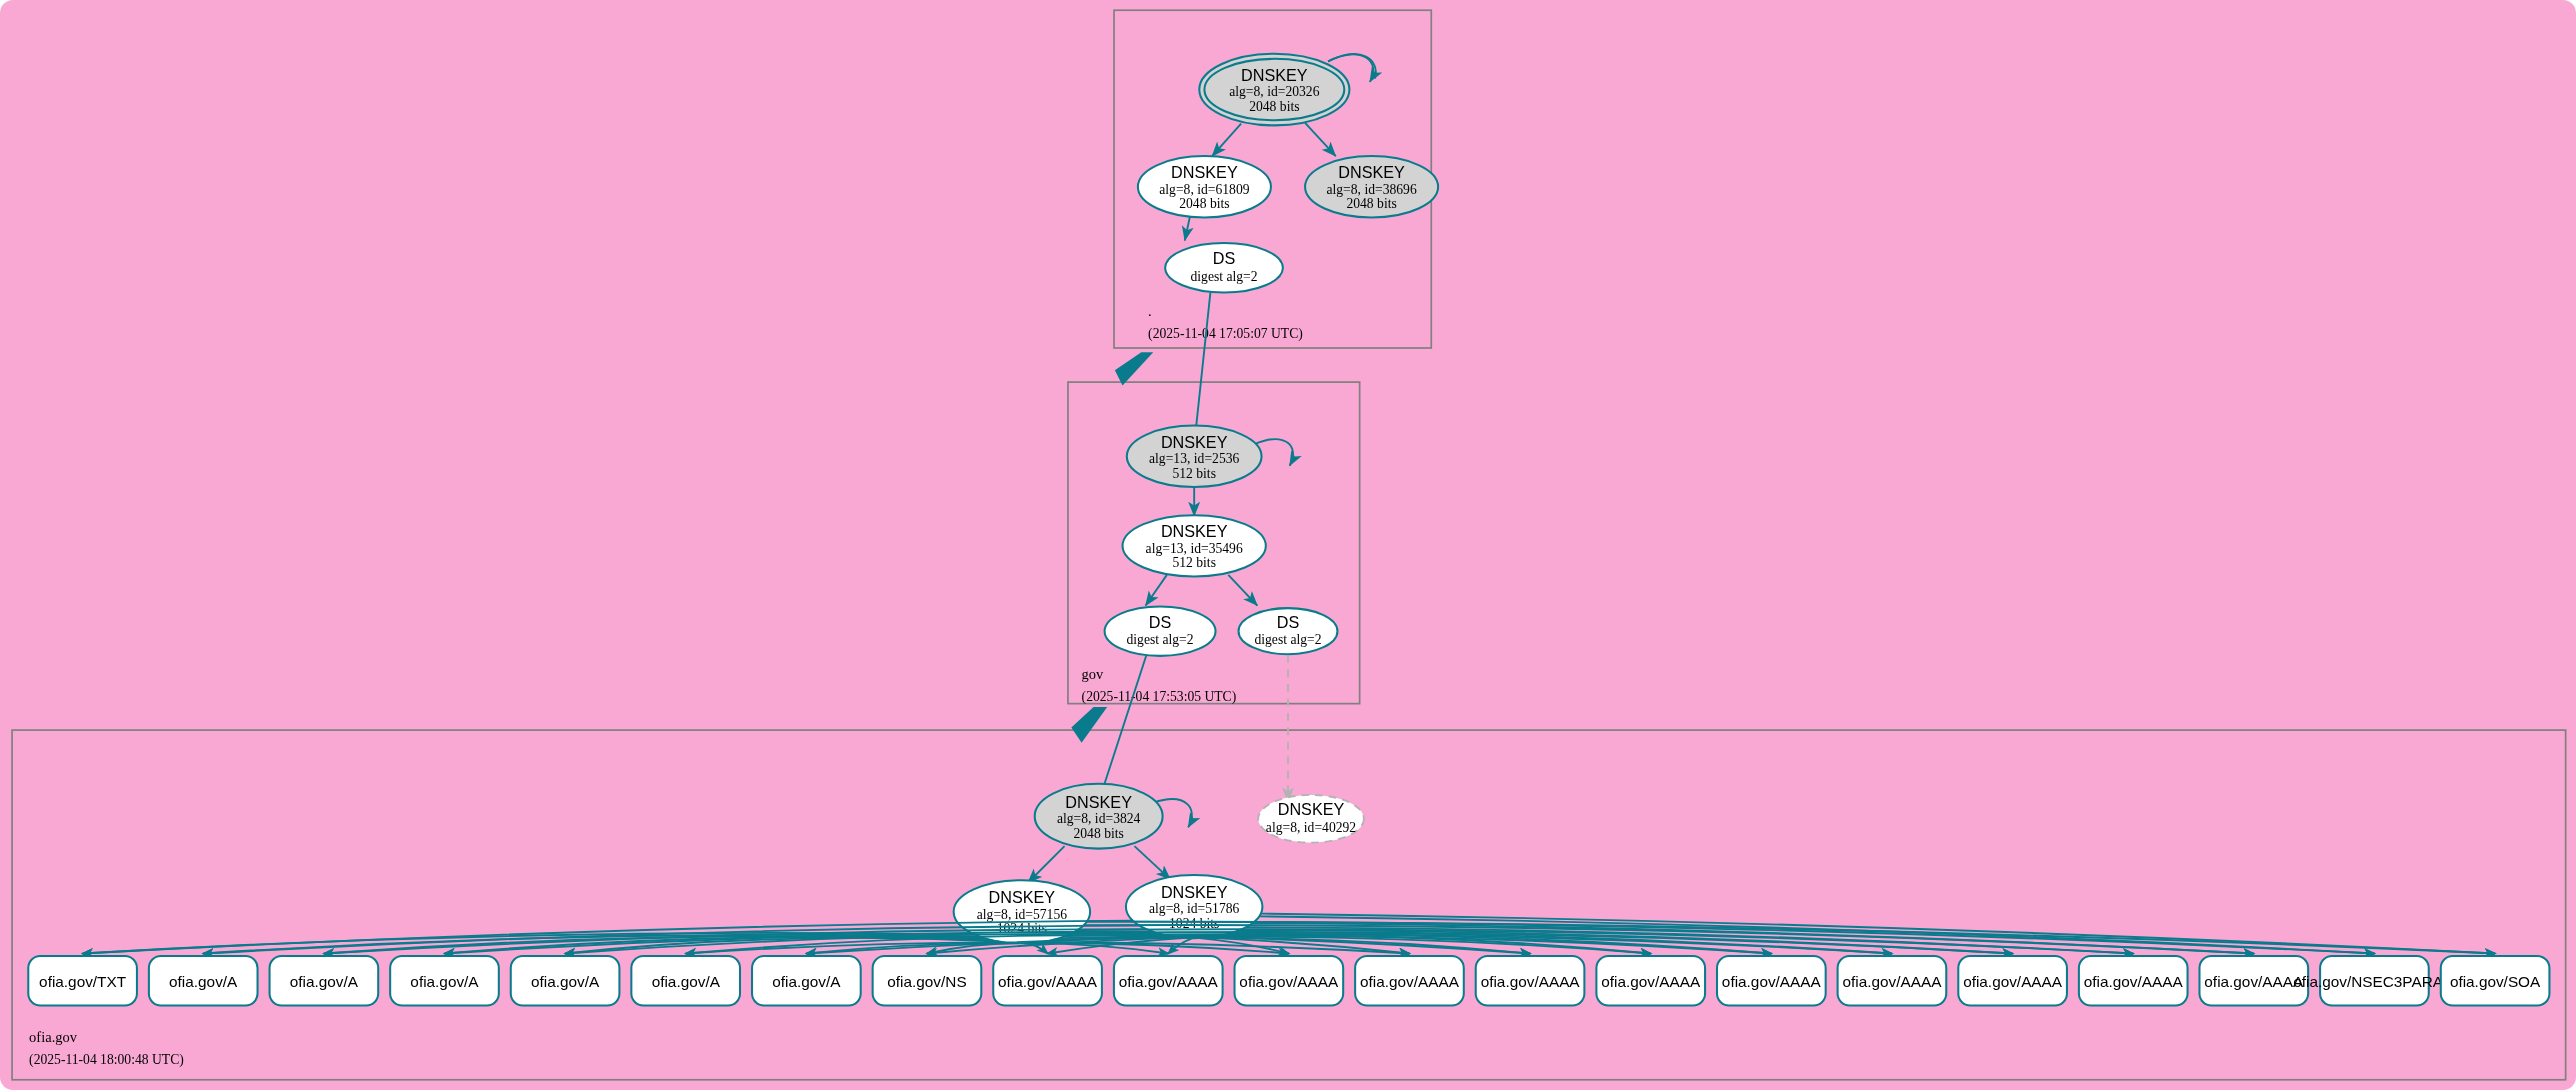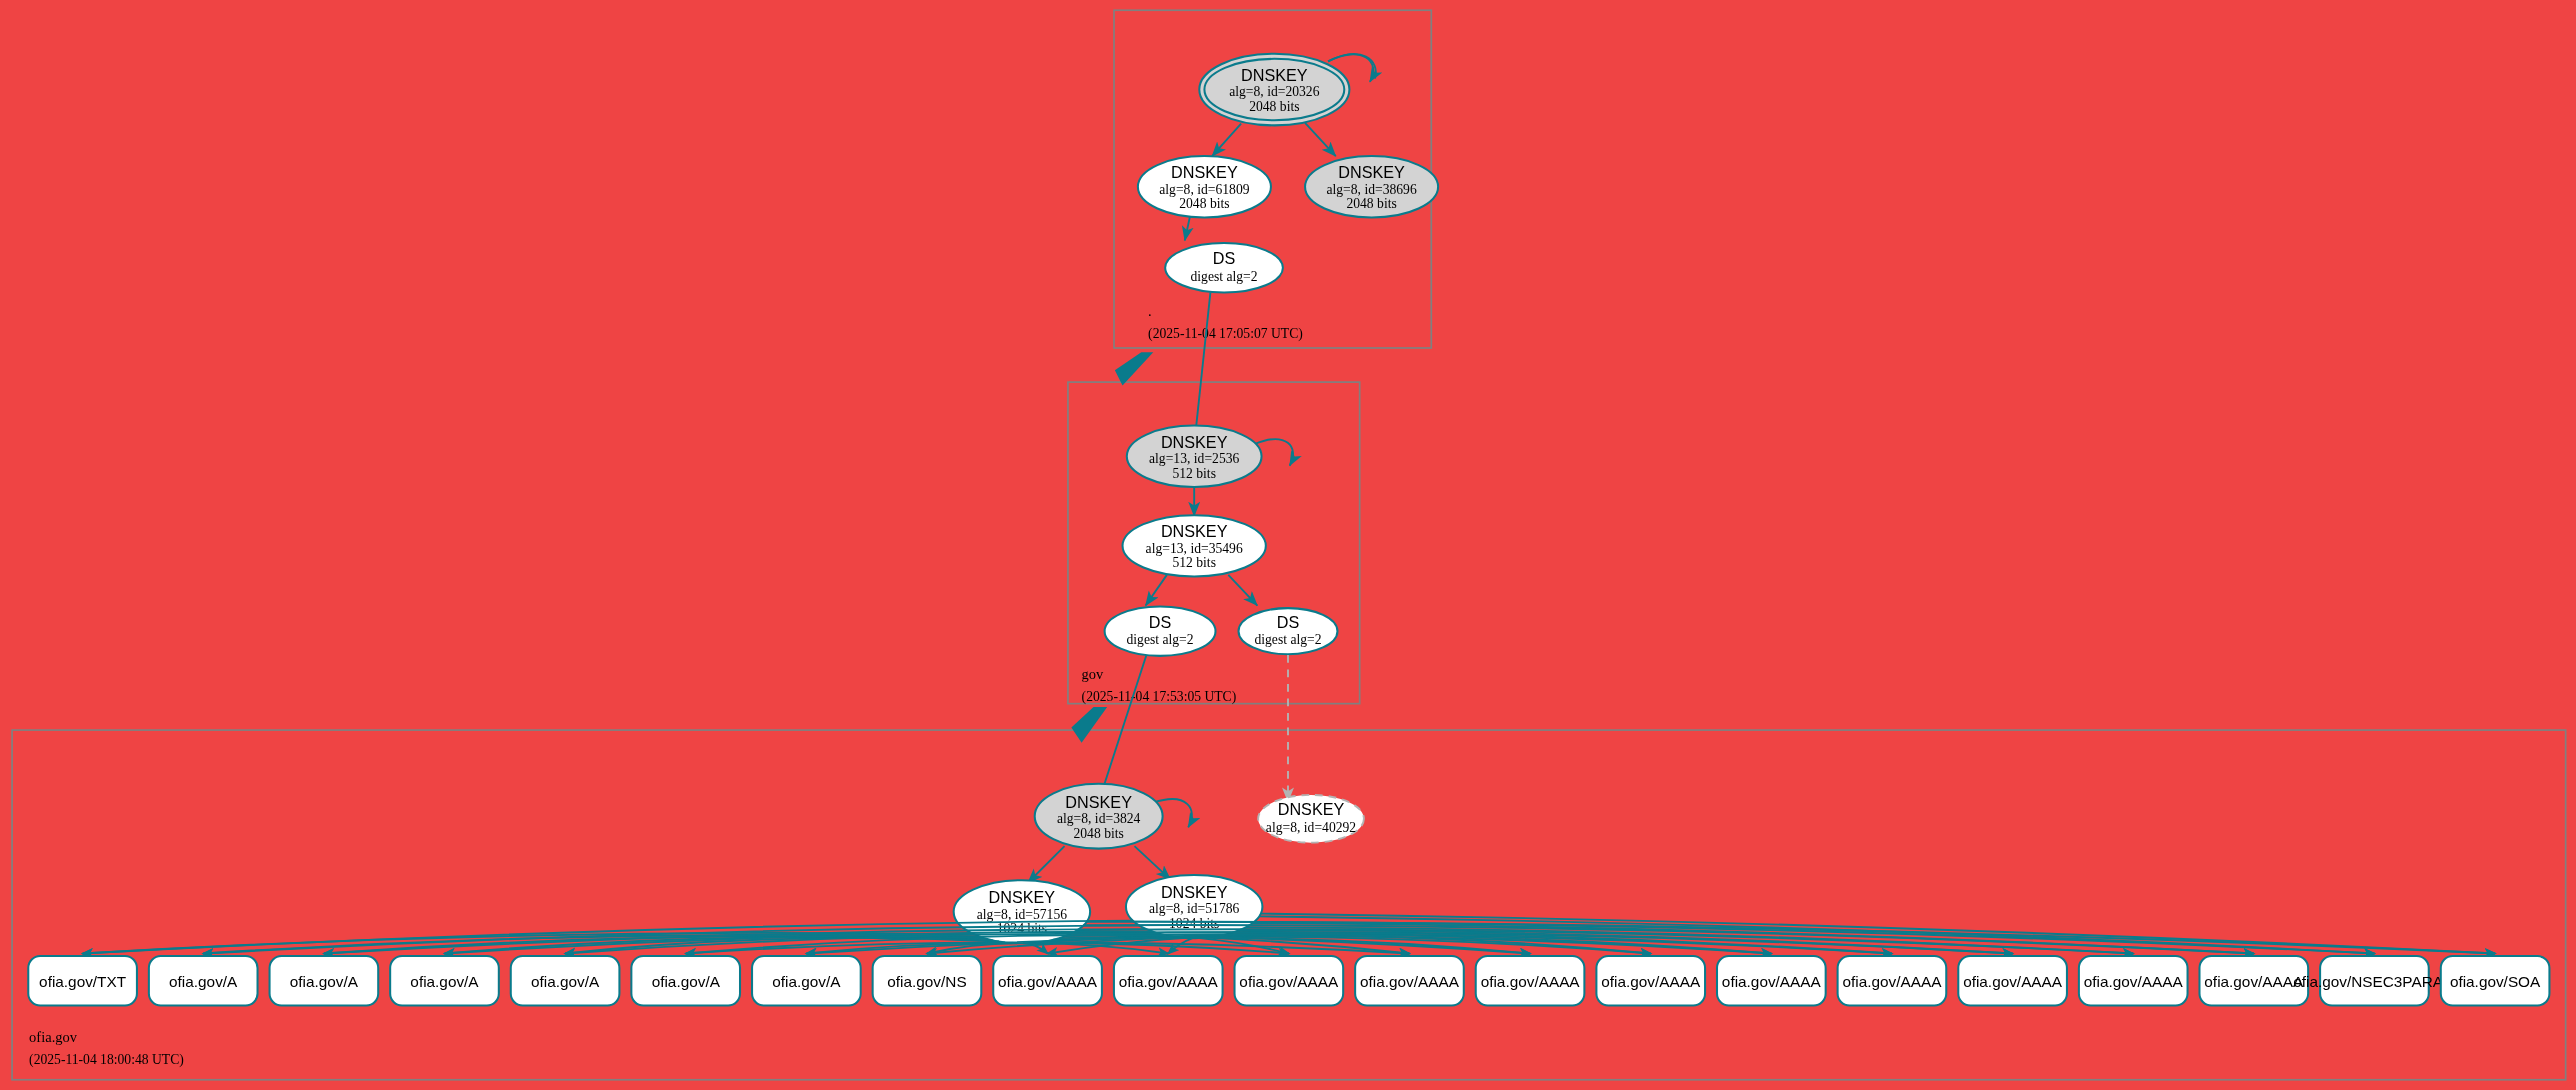--- a/index.html
+++ b/index.html
@@ -7,22 +7,23 @@
     padding: 0;
     background: #ffffff;
   }
   body {
     font-family: "Liberation Sans", sans-serif;
   }
   #stage {
     position: relative;
     width: 2576px;
     height: 1090px;
-    background: #ef4444;
+    background: #f9a8d4;
     overflow: hidden;
+    border-radius: 13px;
   }
   svg#graph {
     position: absolute;
     left: 0;
     top: 0;
     width: 2576px;
     height: 1090px;
     display: block;
   }
   .zone-frame {

